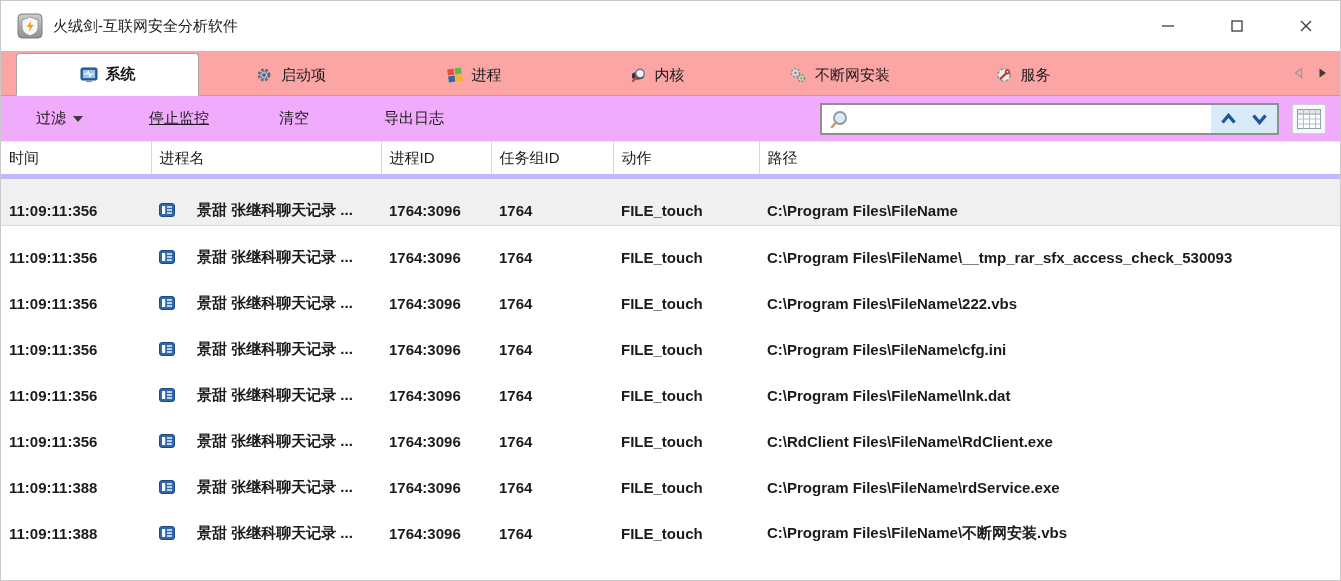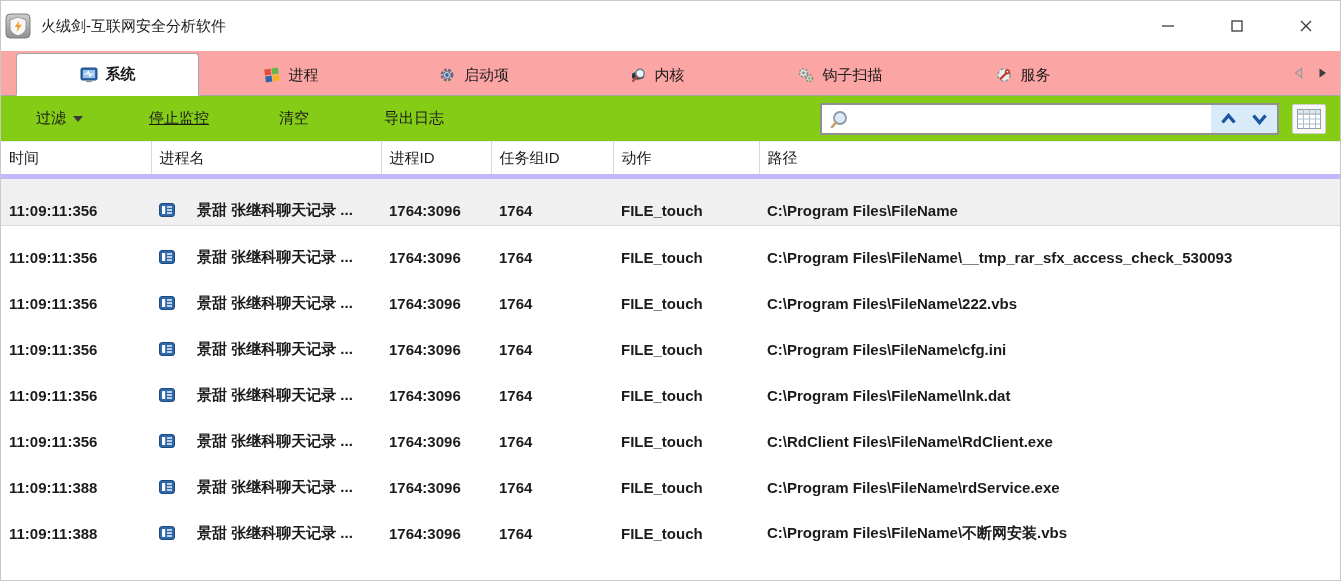--- a/index.html
+++ b/index.html
@@ -7,34 +7,34 @@
     width:1341px;height:581px;
     font-family:"Liberation Sans",sans-serif;
     background:#ffffff;
     border:1px solid #c9c9c9;
     box-sizing:border-box;
     overflow:hidden;
     position:relative;
     color:#1b1b1b;
   }
   
-  .titlebar{height:50px;display:flex;align-items:center;padding-left:4px;}
+  .titlebar{height:50px;display:flex;align-items:center;padding-left:16px;}
   .app-title{font-size:15px;margin-left:10px;color:#1b1b1b;}
   .win-controls{margin-left:auto;display:flex;height:100%;}
   .win-btn{width:69px;height:100%;display:flex;align-items:center;justify-content:center;cursor:default;}
   
   .tabstrip{height:44px;display:flex;align-items:flex-end;padding-left:15px;border-bottom:1px solid #a6a6a6;background:#fca5a5;}
   .tab{width:183px;height:40px;display:flex;align-items:center;justify-content:center;gap:8px;font-size:15px;box-sizing:border-box;}
   .tab.active{
     background:#ffffff;border:1px solid #a6a6a6;border-bottom:1px solid #ffffff;
     border-radius:4px 4px 0 0;height:43px;margin-bottom:-1px;font-weight:700;
   }
   .tab-nav{margin-left:auto;display:flex;align-items:center;gap:12px;padding-right:12px;height:100%;}
   
-  .toolbar{height:45px;display:flex;align-items:center;padding:0 14px 0 35px;background:#84cc16;}
+  .toolbar{height:45px;display:flex;align-items:center;padding:0 14px 0 35px;background:#f0abfc;}
   .tbtn{font-size:15px;display:flex;align-items:center;gap:7px;white-space:nowrap;}
   .tbtn.m1{margin-right:66px;}
   .tbtn.m2{margin-right:70px;text-decoration:underline;}
   .tbtn.m3{margin-right:75px;}
   .caret-down{width:0;height:0;border-left:5px solid transparent;border-right:5px solid transparent;border-top:6px solid #3a3a3a;display:inline-block;}
   .search-wrap{margin-left:auto;position:relative;width:455px;height:28px;border:2px solid #909090;background:#ffffff;display:flex;align-items:center;}
   .search-input{border:none;outline:none;flex:1;height:100%;padding:0 70px 0 34px;font-size:14px;background:transparent;font-family:"Liberation Sans",sans-serif;}
   .magnifier{position:absolute;left:7px;top:4px;pointer-events:none;}
   .nav-zone{position:absolute;right:0;top:0;height:100%;width:66px;background:#d9eaf9;display:flex;align-items:center;justify-content:center;gap:14px;}
   .nav-chev{display:flex;align-items:center;justify-content:center;cursor:default;}
@@ -99,60 +99,60 @@
         <rect x="3" y="4" width="12" height="8" fill="#9cc3e8"></rect>
         <polyline points="4,8 7,8 8.2,5.6 10,10.4 11,8 14,8" fill="none" stroke="#ffffff" stroke-width="1.2"></polyline>
         <rect x="6" y="14.5" width="6" height="1.6" fill="#8f8f8f"></rect>
       </svg>
     </span>
     <span>系统</span>
   </div>
   <div class="tab">
     <span>
       <svg width="18" height="18" viewBox="0 0 18 18">
+        <circle cx="9" cy="9" r="5.2" fill="none" stroke="#5a6b7d" stroke-width="2.4" stroke-dasharray="2.6 1.6"></circle>
+        <circle cx="9" cy="9" r="3.4" fill="#e9eef3" stroke="#5a6b7d"></circle>
+        <circle cx="9" cy="9" r="1.9" fill="#2f67ac"></circle>
+      </svg>
+    </span>
+    <span>启动项</span>
+  </div>
+  <div class="tab">
+    <span>
+      <svg width="18" height="18" viewBox="0 0 18 18">
           <g transform="rotate(-8 9 9)">
         <rect x="2" y="2.5" width="6.4" height="6" fill="#e0503a"></rect>
         <rect x="9.4" y="2.5" width="6.4" height="6" fill="#63b547"></rect>
         <rect x="2" y="9.5" width="6.4" height="6" fill="#2f67ac"></rect>
         <rect x="9.4" y="9.5" width="6.4" height="6" fill="#f5b31c"></rect>
       </g>
         </svg>
     </span>
     <span>进程</span>
   </div>
   <div class="tab">
     <span>
       <svg width="18" height="18" viewBox="0 0 18 18">
-        <circle cx="9" cy="9" r="5.2" fill="none" stroke="#5a6b7d" stroke-width="2.4" stroke-dasharray="2.6 1.6"></circle>
-        <circle cx="9" cy="9" r="3.4" fill="#e9eef3" stroke="#5a6b7d"></circle>
-        <circle cx="9" cy="9" r="1.9" fill="#2f67ac"></circle>
-      </svg>
-    </span>
-    <span>启动项</span>
-  </div>
-  <div class="tab">
-    <span>
-      <svg width="18" height="18" viewBox="0 0 18 18">
         <path d="M3 9 Q3 6 7 6.5 Q13 5 15 9 Q16 12 12 13 Q6 14.5 3 12 Z" fill="#26384e"></path>
         <circle cx="11" cy="7.5" r="4.2" fill="#eaf3fb" stroke="#6b7b8c" stroke-width="1.4"></circle>
         <line x1="8" y1="10.8" x2="4" y2="15" stroke="#b0502f" stroke-width="2.4" stroke-linecap="round"></line>
       </svg>
     </span>
     <span>内核</span>
   </div>
   <div class="tab">
     <span>
       <svg width="18" height="18" viewBox="0 0 18 18">
         <circle cx="6.5" cy="6.8" r="4" fill="#dedede" stroke="#8a8a8a" stroke-width="1.6" stroke-dasharray="2 1.4"></circle>
         <circle cx="6.5" cy="6.8" r="1.4" fill="#8a8a8a"></circle>
         <circle cx="12.3" cy="12.3" r="3.2" fill="#cfd8c9" stroke="#7f8c72" stroke-width="1.5" stroke-dasharray="1.8 1.2"></circle>
         <circle cx="12.3" cy="12.3" r="1.1" fill="#7f8c72"></circle>
       </svg>
     </span>
-    <span>钩子扫描</span>
+    <span>不断网安装</span>
   </div>
   <div class="tab">
     <span>
       <svg width="18" height="18" viewBox="0 0 18 18">
         <circle cx="9" cy="9" r="6.2" fill="#ececec" stroke="#9a9a9a" stroke-width="1.8" stroke-dasharray="3 2"></circle>
         <circle cx="12.4" cy="5.8" r="1.8" fill="none" stroke="#c0392b" stroke-width="1.6"></circle>
         <line x1="11.2" y1="7.2" x2="5.6" y2="12.8" stroke="#c0392b" stroke-width="2.2" stroke-linecap="round"></line>
       </svg>
     </span>
     <span>服务</span>

